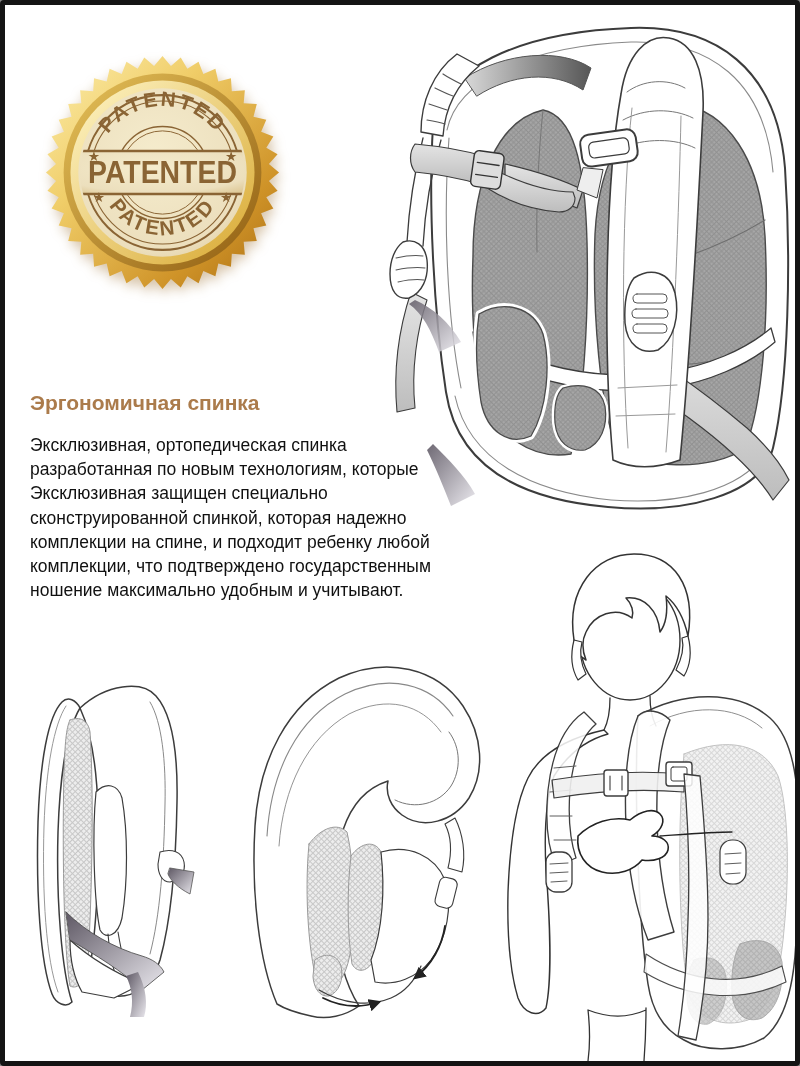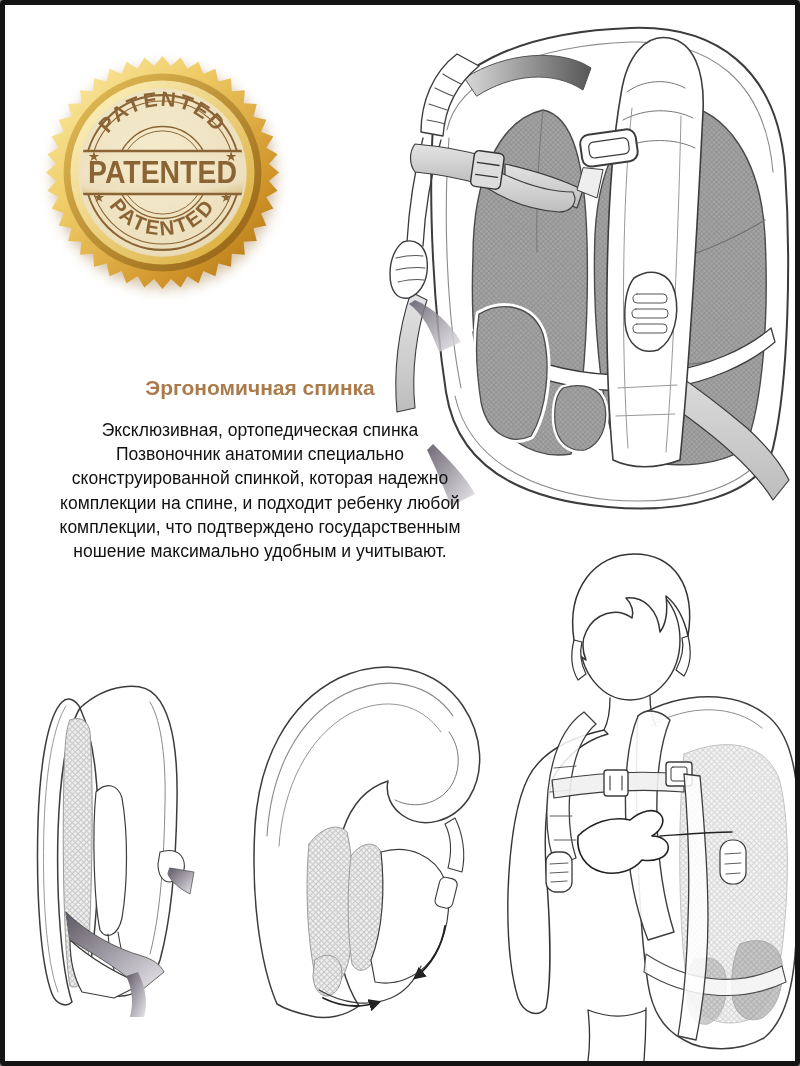--- a/index.html
+++ b/index.html
@@ -11,21 +11,21 @@
   }
   .abs{position:absolute;}
   
   .badge{left:40px;top:50px;width:235px;height:235px;filter:drop-shadow(2px 5px 6px rgba(140,85,10,.35));}
   .badge svg{width:100%;height:100%;display:block;}
   svg text{font-family:"Liberation Sans", sans-serif;}
   .arc-text{font-size:21px;font-weight:bold;letter-spacing:2.5px;fill:#8a6434;}
   .mid-text{font-size:32px;font-weight:bold;fill:#8a6434;}
   .star-text{font-size:14px;fill:#8a6434;}
   
-  .copy{left:25px;top:370px;width:460px;text-align:center;color:#111;}
+  .copy{left:25px;top:385px;width:460px;color:#111;}
   .copy h2{margin:0 0 18px 0;font-size:21px;line-height:25px;color:#ab7b4b;font-weight:bold;}
   .para{font-size:17.5px;line-height:24.2px;font-weight:400;}
   .para div{white-space:nowrap;}
   
   .illus svg{width:100%;height:100%;display:block;}
   .back-view{left:370px;top:3px;width:420px;height:510px;}
   .side-view{left:25px;top:667px;width:165px;height:345px;}
   .flex-view{left:240px;top:655px;width:240px;height:375px;}
   .child-view{left:483px;top:535px;width:312px;height:521px;}
 </style>
@@ -180,21 +180,22 @@
           <rect x="8" y="8" width="40" height="16" rx="5" fill="none" stroke="#3c3c3c" stroke-width="1.2"></rect>
         </g>
       </g>
     </svg>
   </div>
 
   <div class="abs copy">
     <h2>Эргономичная спинка</h2>
     <div class="para">
         <div>Эксклюзивная, ортопедическая спинка</div>
-        <div>Позвоночник анатомии специально</div>
+        <div>разработанная по новым технологиям, которые</div>
+        <div>Эксклюзивная защищен специально</div>
         <div>сконструированной спинкой, которая надежно</div>
         <div>комплекции на спине, и подходит ребенку любой</div>
         <div>комплекции, что подтверждено государственным</div>
         <div>ношение максимально удобным и учитывают.</div>
       </div>
   </div>
 
   <div class="abs illus side-view">
     <svg viewBox="0 0 165 345">
       <g stroke-linejoin="round" stroke-linecap="round">

